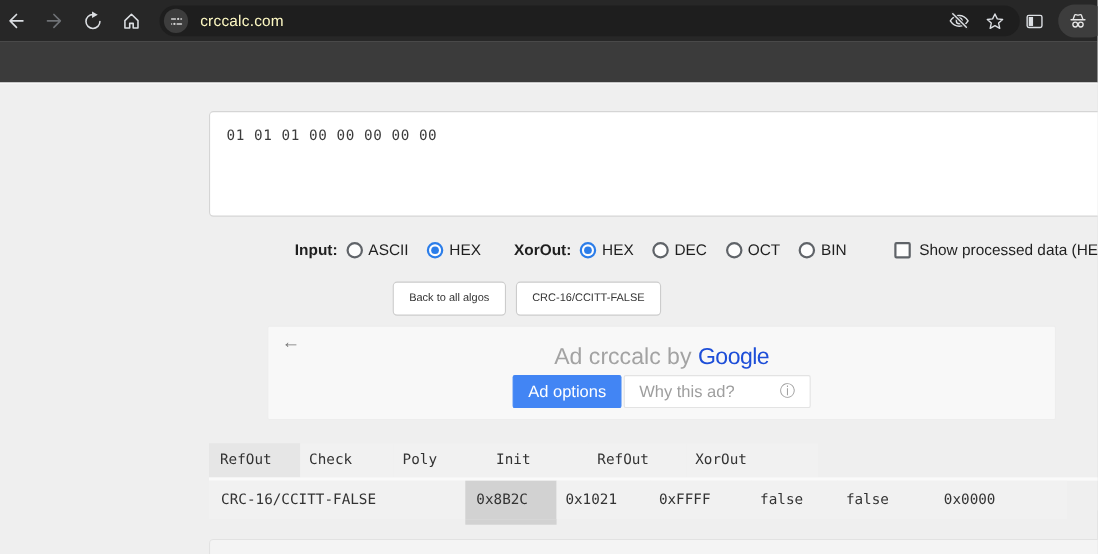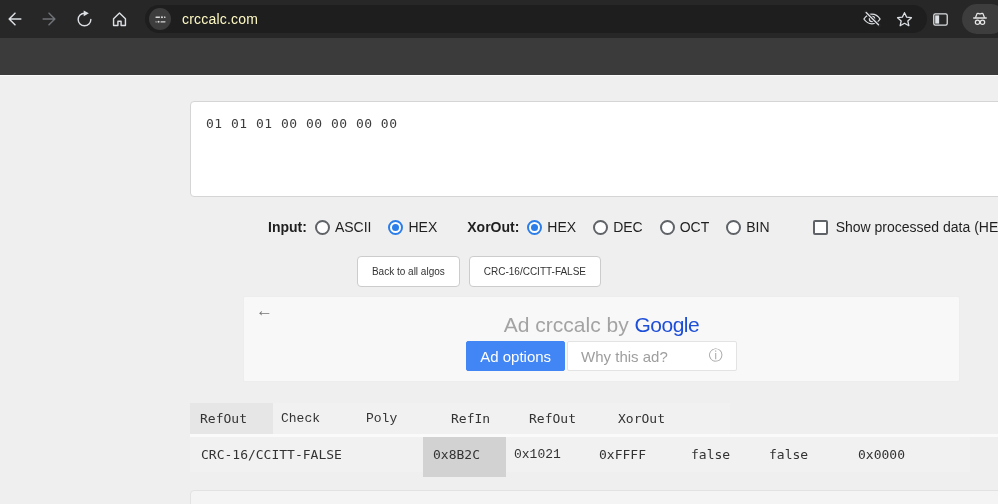--- a/index.html
+++ b/index.html
@@ -69,22 +69,22 @@
   .info-glyph { font-size:14px; color:#9e9e9e; }
 
   
   .tbl-row { position:absolute; left:190px; right:-42px; display:flex; font-family:"DejaVu Sans Mono", monospace; font-size:13px; color:#333; }
   .tbl-header { top:327px; height:31px; }
   .tbl-sep { position:absolute; left:190px; right:-42px; top:358px; height:3px; background:#fafafa; }
   .tbl-data { top:361px; height:35px; }
   .cell { display:flex; align-items:center; padding-left:8px; background:#f1f1f1; overflow:hidden; white-space:nowrap; }
   .cell.c0 { width:233px; padding-left:11px; }
   .cell.c1 { width:83px; padding-left:10px; }
-  .cell.c2 { width:85px;font-family:Liberation Mono, monospace; }
-  .cell.c3 { width:85px;font-family:Liberation Mono, monospace; }
+  .cell.c2 { width:85px; }
+  .cell.c3 { width:85px; }
   .cell.c4 { width:92px; }
   .cell.c5 { width:78px; }
   .cell.c6 { width:89px; }
   .cell.c7 { width:120px; }
   .tbl-header .cell.c1 { background:#e6e6e6; }
   .tbl-data .cell.c1 { background:#d2d2d2; }
   .result-spill { position:absolute; left:423px; top:396px; width:83px; height:5px; background:#d2d2d2; }
 
   .bottom-panel { position:absolute; left:190px; right:-12px; top:414px; height:60px; background:#f4f4f4; border:1px solid #e2e2e2; border-radius:4px; }
 </style>
@@ -224,21 +224,21 @@
           <span>Why this ad?</span>
           <span class="info-glyph">ⓘ</span>
         </div>
       </div>
     </div>
 
     <div class="tbl-row tbl-header">
       <div class="cell c1">RefOut</div>
       <div class="cell c2">Check</div>
       <div class="cell c3">Poly</div>
-      <div class="cell c5">RefIn</div>
+      <div class="cell c4">Init</div>
       <div class="cell c6">RefOut</div>
       <div class="cell c7">XorOut</div>
     </div>
     <div class="tbl-sep"></div>
     <div class="tbl-row tbl-data">
       <div class="cell c0">CRC-16/CCITT-FALSE</div>
       <div class="cell c1">0x8B2C</div>
       <div class="cell c3">0x1021</div>
       <div class="cell c4">0xFFFF</div>
       <div class="cell c5">false</div>

